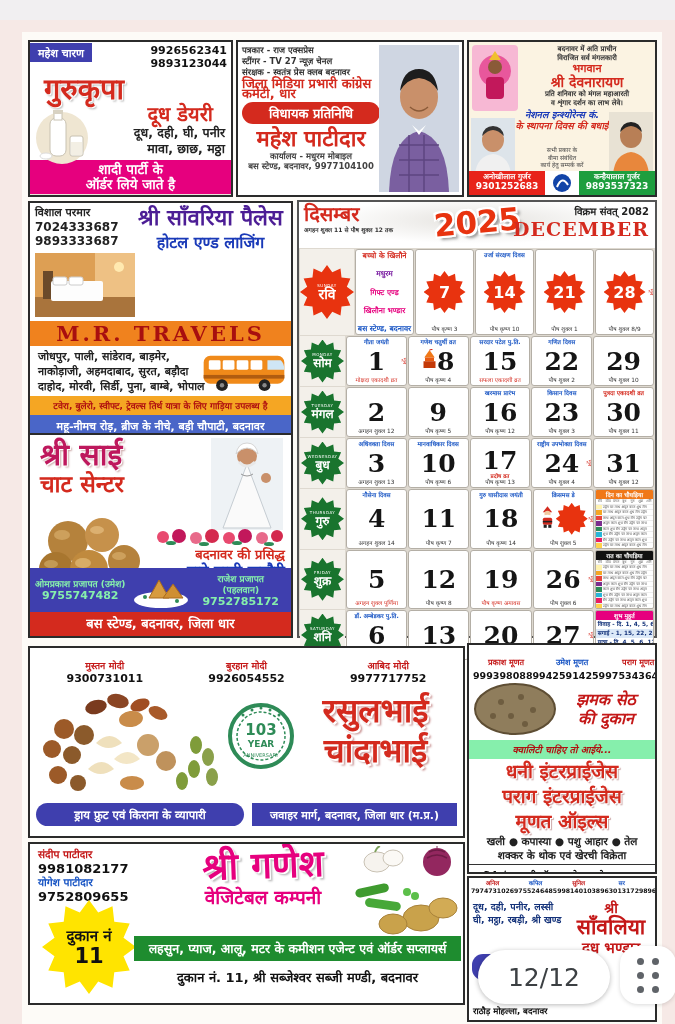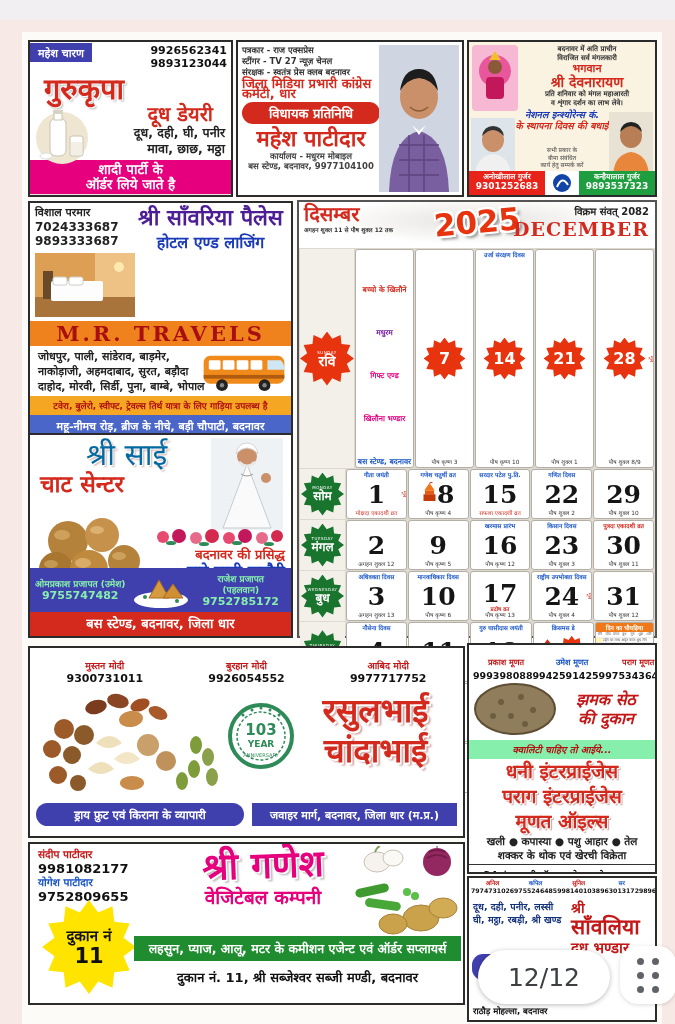--- a/index.html
+++ b/index.html
@@ -36,21 +36,21 @@
   
   .pal-owner{position:absolute;left:5px;top:3px;font-size:11px;font-weight:bold;color:#222;line-height:14px;}
   .pal-title{margin-left:100px;text-align:center;font-size:22px;font-weight:bold;color:#4c1d95;line-height:22px;padding-top:4px;}
   .pal-sub{margin-left:100px;text-align:center;font-size:16px;font-weight:bold;color:#1a3ab8;line-height:20px;padding-top:4px;}
   .pal-rooms{margin-left:100px;text-align:center;font-size:13px;font-weight:bold;color:#d42a1e;letter-spacing:1px;padding-top:8px;}
   .trav-banner{background:#f0821e;color:#a80f0f;font-size:21px;font-weight:bold;text-align:center;letter-spacing:3px;line-height:25px;font-family:"DejaVu Serif",serif;}
   .trav-cities{font-size:11px;font-weight:bold;color:#222;line-height:15px;padding:3px 0 2px 8px;}
   .trav-strip{background:#f5a623;color:#b01010;font-size:9px;font-weight:bold;text-align:center;padding:3px 0;}
   .trav-footer{background:#4a66c8;color:#fff;font-size:11px;font-weight:bold;text-align:center;padding:3px 0;}
   .sai-title{position:absolute;left:10px;top:4px;}
-  .sai-t1{font-size:30px;font-weight:normal;color:#0369a1;line-height:32px;text-shadow:1px 1px 0 #fff,2px 2px 2px #caa;margin-left:46px;}
+  .sai-t1{font-size:30px;font-weight:bold;color:#be185d;line-height:32px;text-shadow:1px 1px 0 #fff,2px 2px 2px #caa;}
   .sai-t2{font-size:23px;font-weight:bold;color:#d42a1e;line-height:26px;}
   .sai-famous{position:absolute;right:6px;top:112px;width:160px;text-align:right;}
   .sai-f1{font-size:13px;font-weight:bold;color:#d42a1e;line-height:15px;}
   .sai-f2{font-size:16px;font-weight:bold;color:#1a3ab8;line-height:19px;}
   .sai-purple{position:absolute;left:0;right:0;bottom:24px;height:44px;background:#3f3fae;color:#86efac;display:flex;align-items:center;}
   .sai-purple .col{flex:1;text-align:center;font-size:9px;font-weight:bold;line-height:11px;}
   .sai-footer{position:absolute;left:0;right:0;bottom:0;height:24px;background:#d42a1e;color:#fff;font-size:13px;font-weight:bold;text-align:center;line-height:23px;}
   
   #cal{position:absolute;left:297px;top:180px;width:360px;height:438px;background:#fff;border:2px solid #555;box-sizing:border-box;}
   #cal-header{position:relative;height:46px;border-bottom:1px solid #bbb;background:radial-gradient(ellipse at 50% 40%,#e4e2de 0%,#fff 60%);}
@@ -71,21 +71,21 @@
   .cal-cell{flex:1 1 0;background:#fff;border:1px solid #b4afa6;border-radius:3px;position:relative;display:flex;flex-direction:column;align-items:center;justify-content:space-between;padding:1px 1px;overflow:hidden;min-width:0;}
   .cell-top{font-size:6px;font-weight:bold;color:#1a56c4;line-height:7px;text-align:center;min-height:7px;white-space:nowrap;}
   .cell-mid{display:flex;align-items:center;justify-content:center;flex:1;}
   .cell-num{font-size:25px;font-weight:bold;color:#151515;line-height:25px;font-family:"DejaVu Serif",serif;}
   .cell-tithi{font-size:5.8px;color:#333;line-height:7px;text-align:center;white-space:nowrap;}
   .mid-red{font-size:5.5px;color:#d42a1e;font-weight:bold;line-height:6px;text-align:center;}
   .t-red{color:#d42a1e !important;}
   .cell-side{position:absolute;right:-1px;top:50%;transform:translateY(-50%);writing-mode:vertical-rl;font-size:5px;color:#d42a1e;line-height:5px;}
   .sunstar{width:42px;height:42px;background:#e8330f;display:flex;align-items:center;justify-content:center;}
   .sunstar span{color:#fff;font-size:16px;font-weight:bold;}
-  .ad-cell-line{font-weight:bold;text-align:center;line-height:9px;font-size:7.5px;margin-top:34px;}
+  .ad-cell-line{font-weight:bold;text-align:center;line-height:9px;font-size:7.5px;}
   .panel{flex:1 1 0;background:#fff;border:1px solid #b4afa6;border-radius:2px;overflow:hidden;display:flex;flex-direction:column;min-width:0;}
   .panel-head{font-size:6px;font-weight:bold;color:#fff;text-align:center;line-height:9px;}
   .ch-table{flex:1;display:flex;flex-direction:column;}
   .ch-days{display:flex;font-size:3.5px;color:#555;line-height:4.5px;}
   .ch-days span{flex:1;text-align:center;}
   .ch-row{display:flex;flex:1;align-items:stretch;border-top:.5px solid #eee;}
   .ch-chip{flex:0 0 6px;}
   .ch-txt{flex:1;font-size:3.5px;color:#444;line-height:4.5px;white-space:nowrap;overflow:hidden;padding-left:1px;}
   .mu-line{font-size:5.8px;font-weight:bold;color:#15337a;line-height:9px;padding-left:2px;white-space:nowrap;}
   .mu-line:nth-child(odd){background:#dce9f8;}
@@ -110,21 +110,21 @@
   .gan-t1{font-size:37px;font-weight:bold;color:#e6007e;text-align:center;line-height:40px;text-shadow:1.5px 1.5px 0 #fff,3px 3px 2px #bbb;transform:rotate(-2deg);}
   .gan-t2{font-size:19px;font-weight:bold;color:#e6007e;text-align:center;line-height:22px;text-shadow:1px 1px 0 #fff;}
   .gan-strip{position:absolute;left:104px;right:2px;top:92px;background:#1e8c2f;color:#fff;font-size:12.5px;font-weight:bold;text-align:center;padding:4px 0;}
   .gan-footer{position:absolute;left:104px;right:2px;top:124px;font-size:13px;font-weight:bold;color:#111;text-align:center;}
   .san-contacts{display:flex;padding:1px 2px;}
   .san-c{flex:1;text-align:center;}
   .san-c .n{font-size:6px;font-weight:bold;line-height:7.5px;display:block;}
   .san-c .p{font-size:6.2px;font-weight:bold;color:#111;line-height:8px;display:block;}
   .san-items{position:absolute;left:4px;top:22px;font-size:9.5px;font-weight:bold;color:#15337a;line-height:13px;}
   .san-pill{position:absolute;left:3px;top:76px;width:96px;background:#3f3fae;color:#fff;border-radius:11px;font-size:8.5px;font-weight:bold;text-align:center;padding:3px 0;line-height:10px;}
-  .san-title{position:absolute;right:4px;top:22px;width:80px;text-align:left;color:#c41818;font-weight:bold;}
+  .san-title{position:absolute;right:4px;top:22px;width:80px;text-align:center;color:#c41818;font-weight:bold;}
   .san-t1{font-size:14px;line-height:16px;}
   .san-t2{font-size:21px;line-height:23px;}
   .san-t3{font-size:15px;line-height:18px;}
   .san-footer{position:absolute;left:4px;bottom:4px;font-size:8.5px;font-weight:bold;color:#111;}
   
   #page-pill{position:absolute;left:478px;top:950px;width:132px;height:54px;background:#fff;border-radius:27px;box-shadow:0 1px 5px rgba(0,0,0,.28);display:flex;align-items:center;justify-content:center;font-size:25px;color:#3c4043;z-index:30;}
   #apps-btn{position:absolute;left:620px;top:946px;width:56px;height:58px;background:#fff;border-radius:18px;display:flex;align-items:center;justify-content:center;z-index:30;box-shadow:0 1px 4px rgba(0,0,0,.15);}
   .dots{display:grid;grid-template-columns:8px 8px;grid-gap:7px;}
   .dots i{width:7px;height:7px;border-radius:50%;background:#5f6368;}
   svg text{font-family:"DejaVu Sans",sans-serif;}

